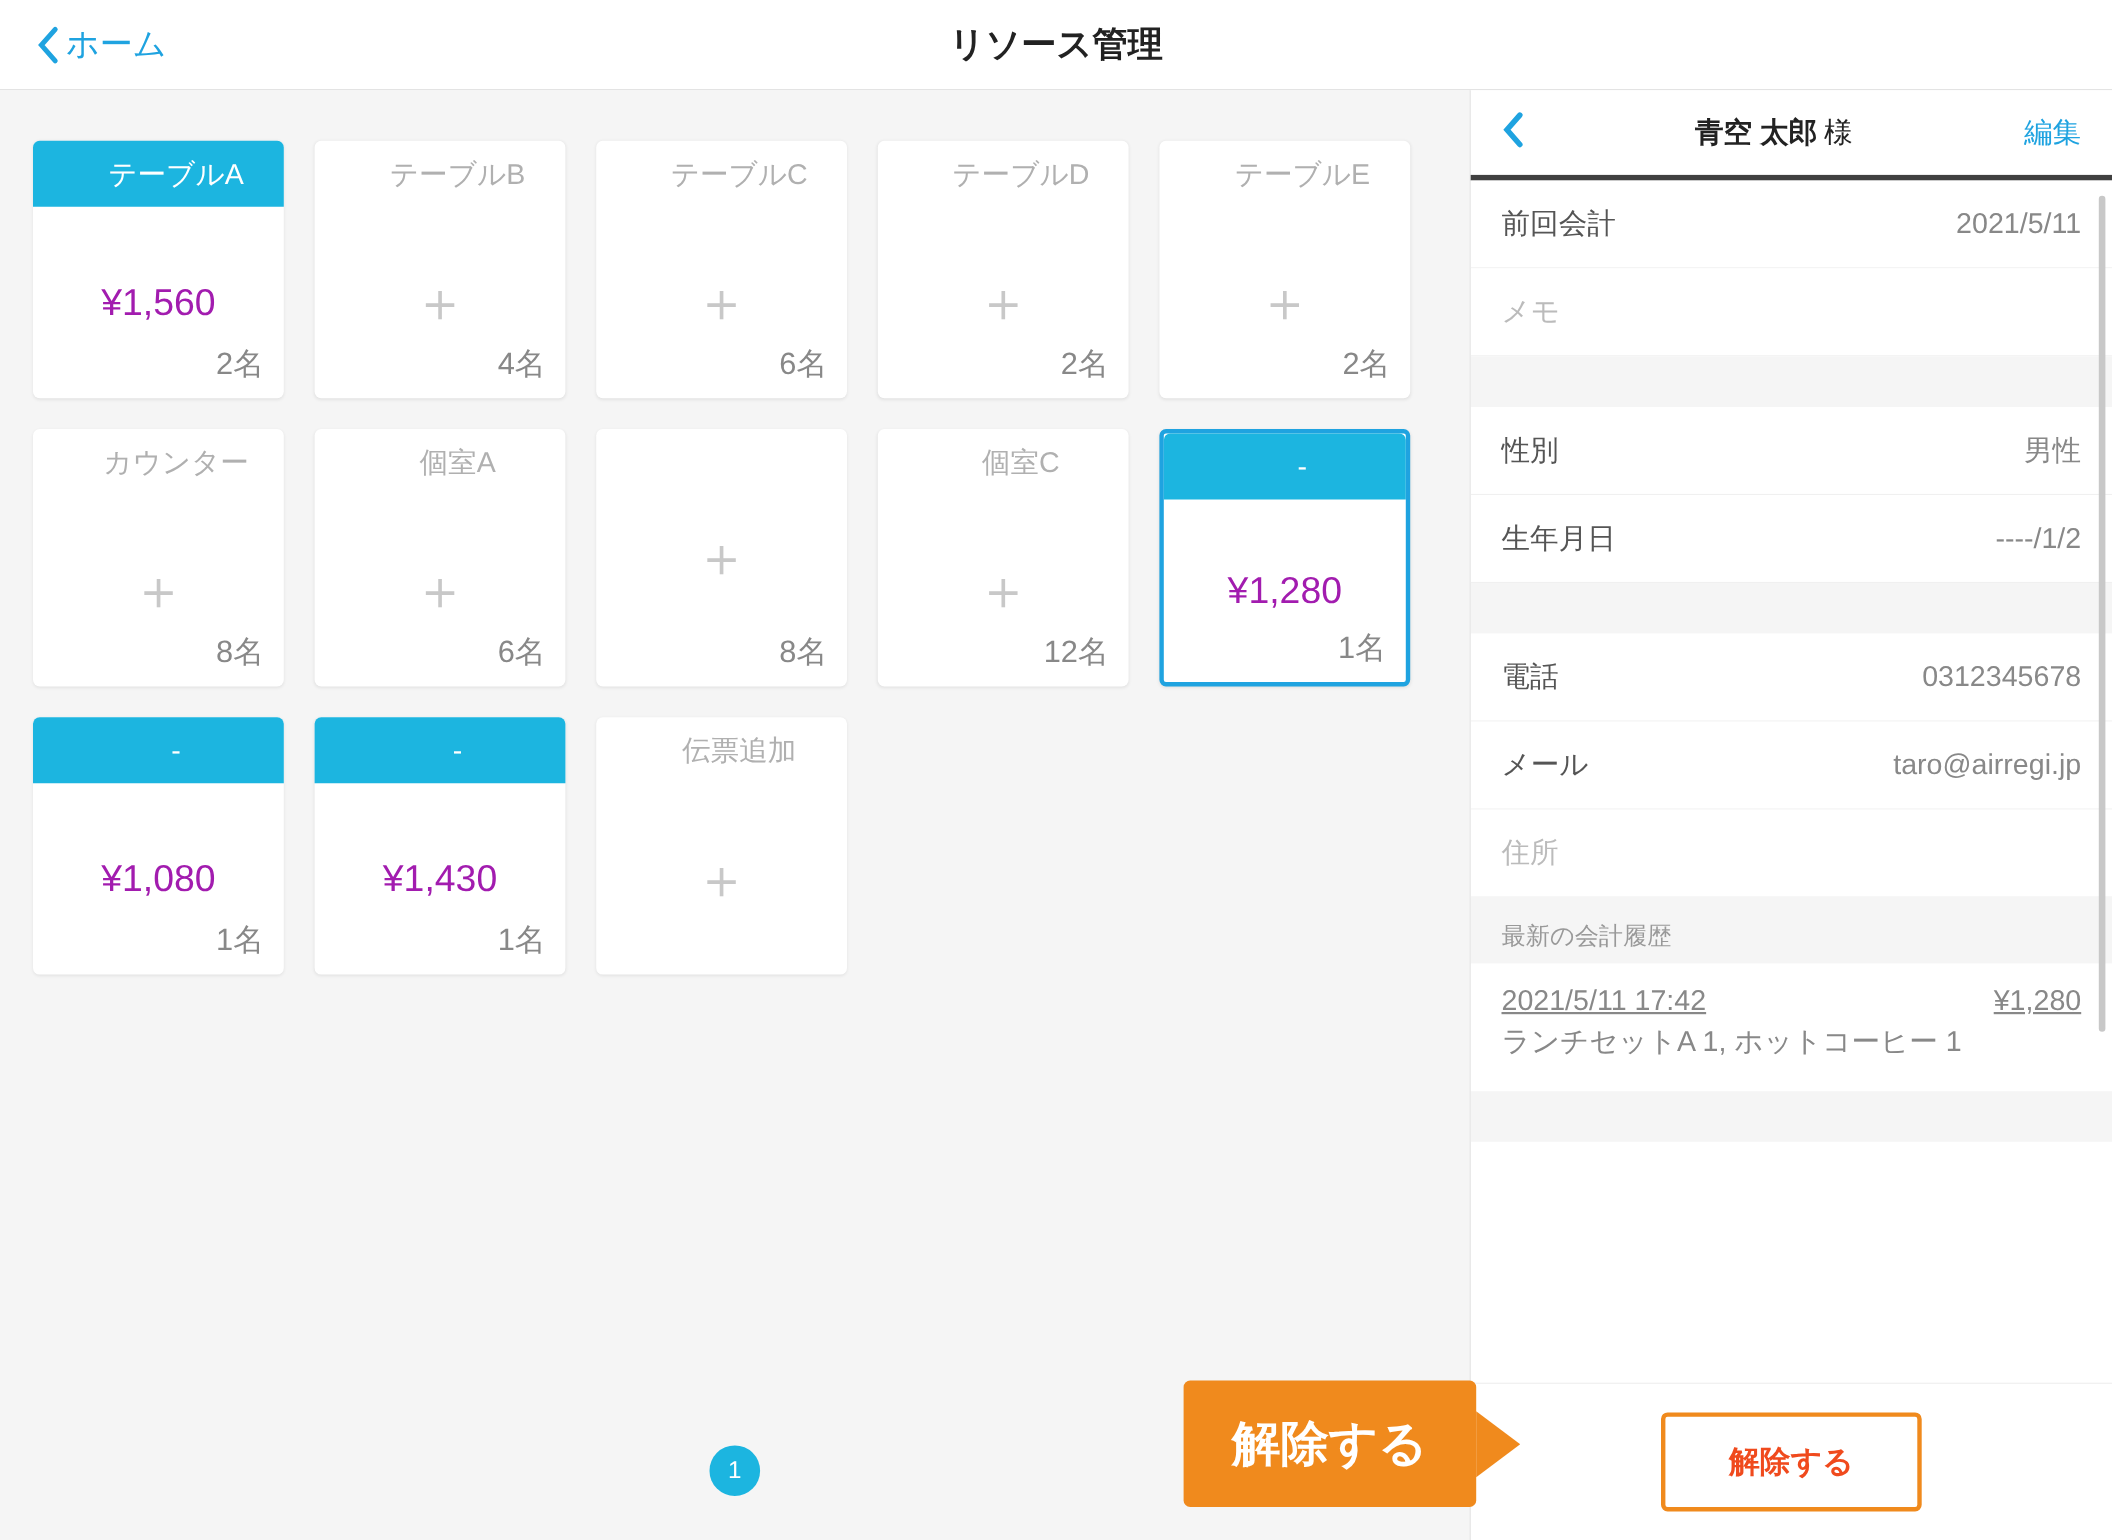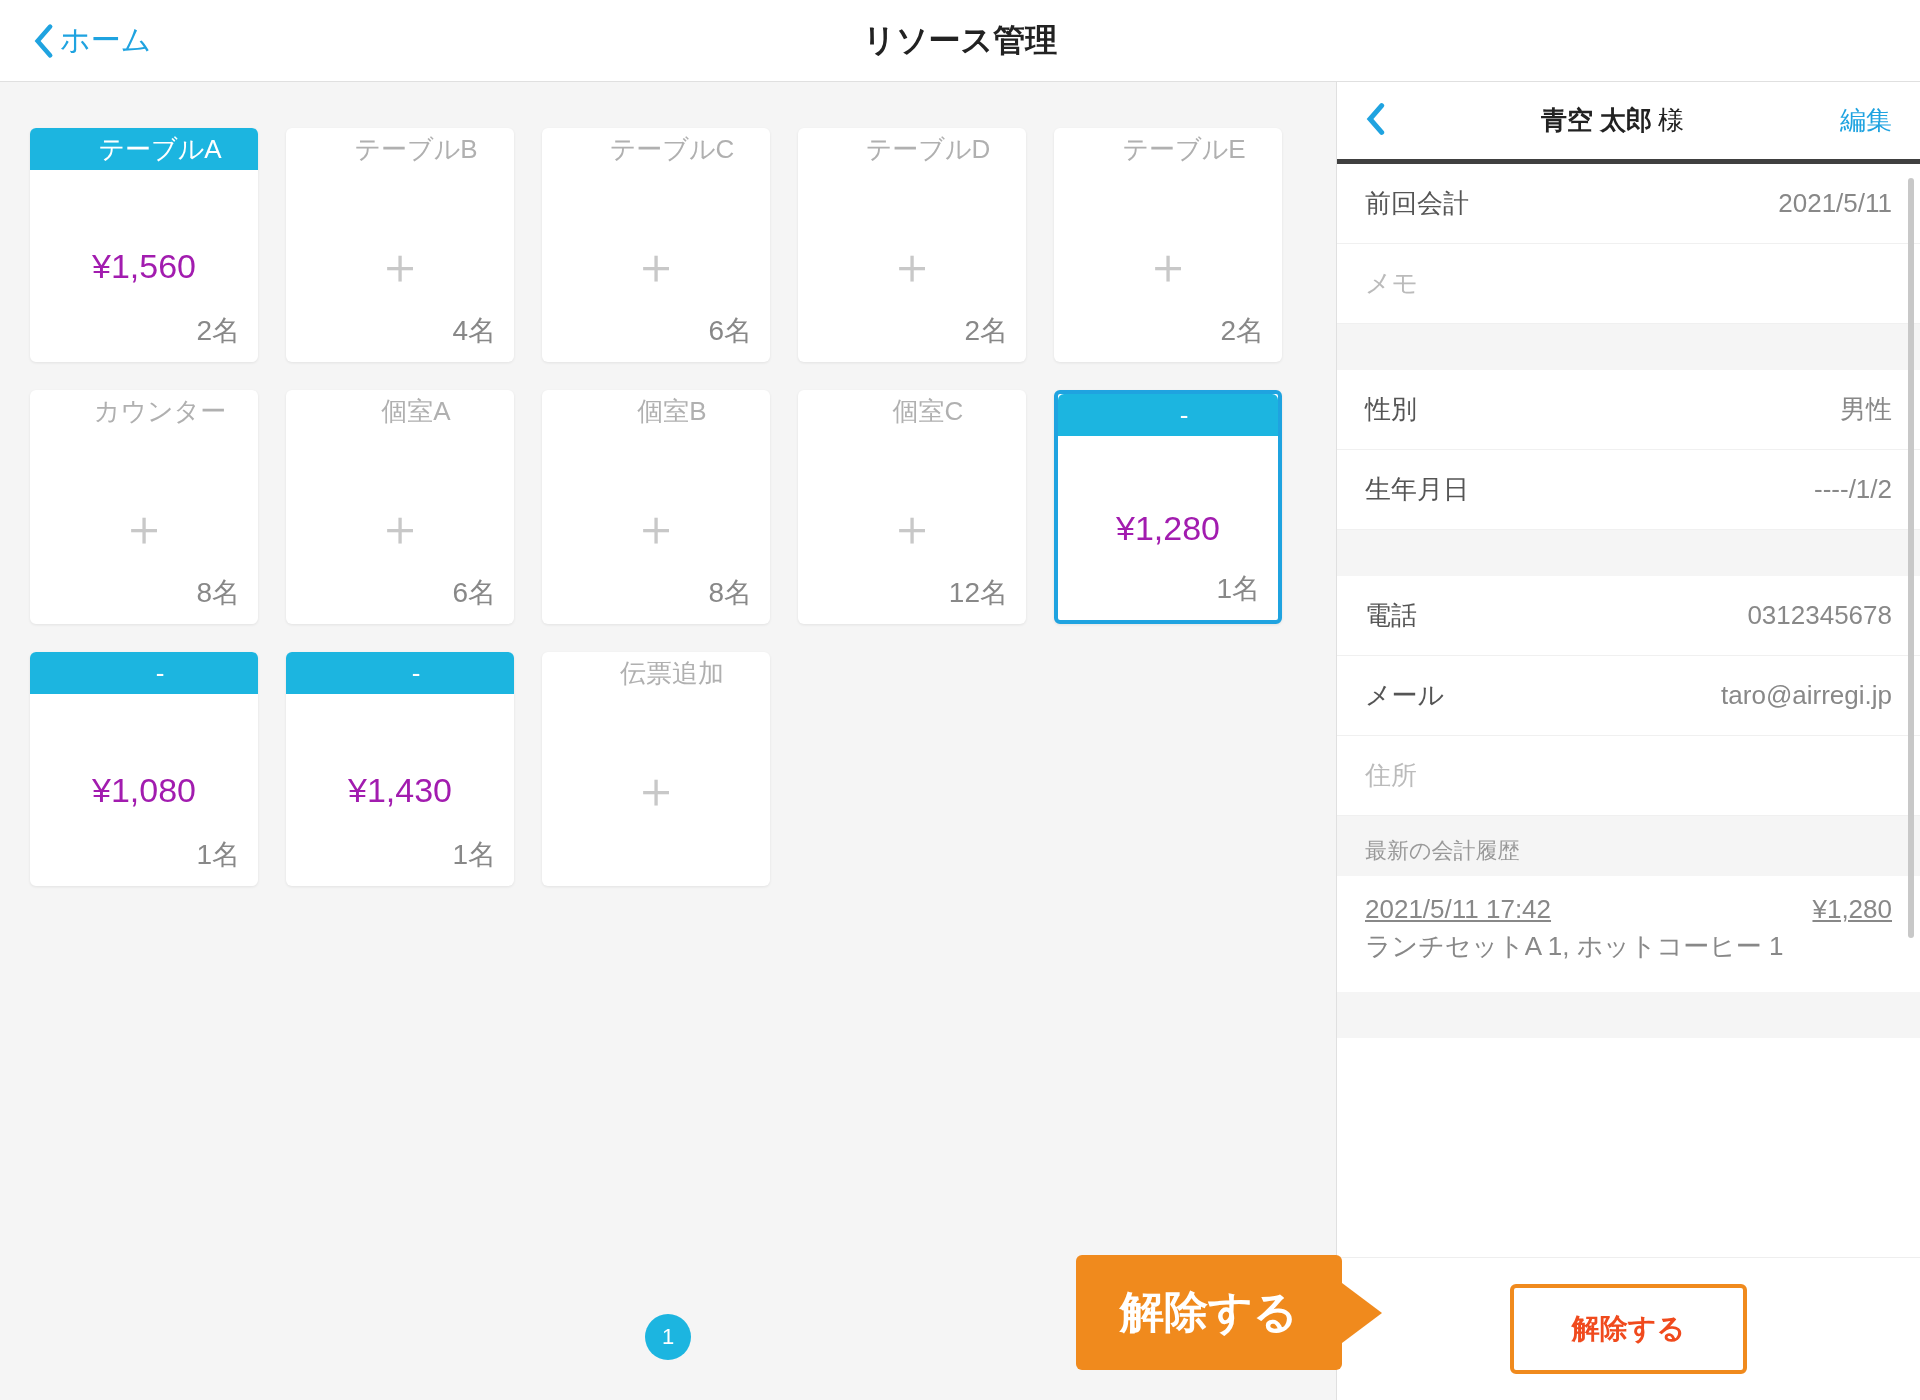--- a/index.html
+++ b/index.html
@@ -13,21 +13,21 @@
 
 
 .main { display: flex; height: calc(1400px - 82px); }
 .left { width: 1336px; background: #f5f5f5; position: relative; }
 .right { width: 584px; background: #fff; border-left: 1px solid #e0e0e0; display: flex; flex-direction: column; }
 
 
 .grid { padding: 46px 18px 0 30px; display: grid; grid-template-columns: repeat(5, 228px); gap: 28px; }
 .card { width: 228px; height: 234px; background: #fff; border-radius: 6px; box-shadow: 0 1px 3px rgba(0,0,0,0.08); display: flex; flex-direction: column; position: relative; cursor: pointer; }
 .card.selected { border: 4px solid #1fa3e0; }
-.card-head { height: 42px; border-radius: 6px 6px 0 0; display: flex; align-items: center; justify-content: center; font-size: 26px; color: #b0b0b0; padding-left: 32px; }
+.card-head { height: 60px; border-radius: 6px 6px 0 0; display: flex; align-items: center; justify-content: center; font-size: 26px; color: #b0b0b0; padding-left: 32px; }
 .card-head.active { background: #1cb5e0; color: #fff; font-weight: 500; }
 .card-body { flex: 1; display: flex; flex-direction: column; justify-content: center; align-items: center; position: relative; }
 .plus { font-size: 50px; color: #c8c8c8; font-weight: 300; line-height: 1; }
 .price { font-size: 34px; color: #a21caf; font-weight: 400; }
 .cap { position: absolute; bottom: 12px; right: 18px; font-size: 28px; color: #888; }
 .addslip .card-head { color: #b0b0b0; }
 
 
 .pager { position: absolute; bottom: 40px; width: 100%; display: flex; justify-content: center; }
 .pager-dot { width: 46px; height: 46px; border-radius: 50%; background: #1cb5e0; color: #fff; display: flex; align-items: center; justify-content: center; font-size: 22px; }
@@ -121,21 +121,20 @@
           </div>
         </div>
         <div class="card">
           <div class="card-head">個室A</div>
           <div class="card-body">
             <div class="plus">＋</div>
             <div class="cap">6名</div>
           </div>
         </div>
         <div class="card">
-          <div class="card-head">個室B</div>
           <div class="card-body">
             <div class="plus">＋</div>
             <div class="cap">8名</div>
           </div>
         </div>
         <div class="card">
           <div class="card-head">個室C</div>
           <div class="card-body">
             <div class="plus">＋</div>
             <div class="cap">12名</div>

